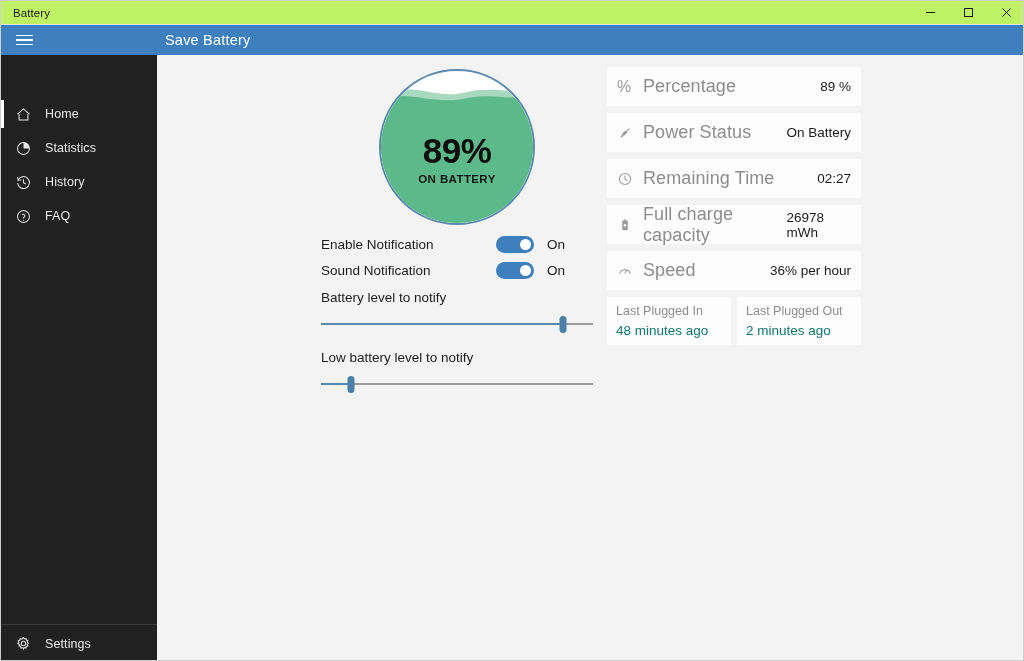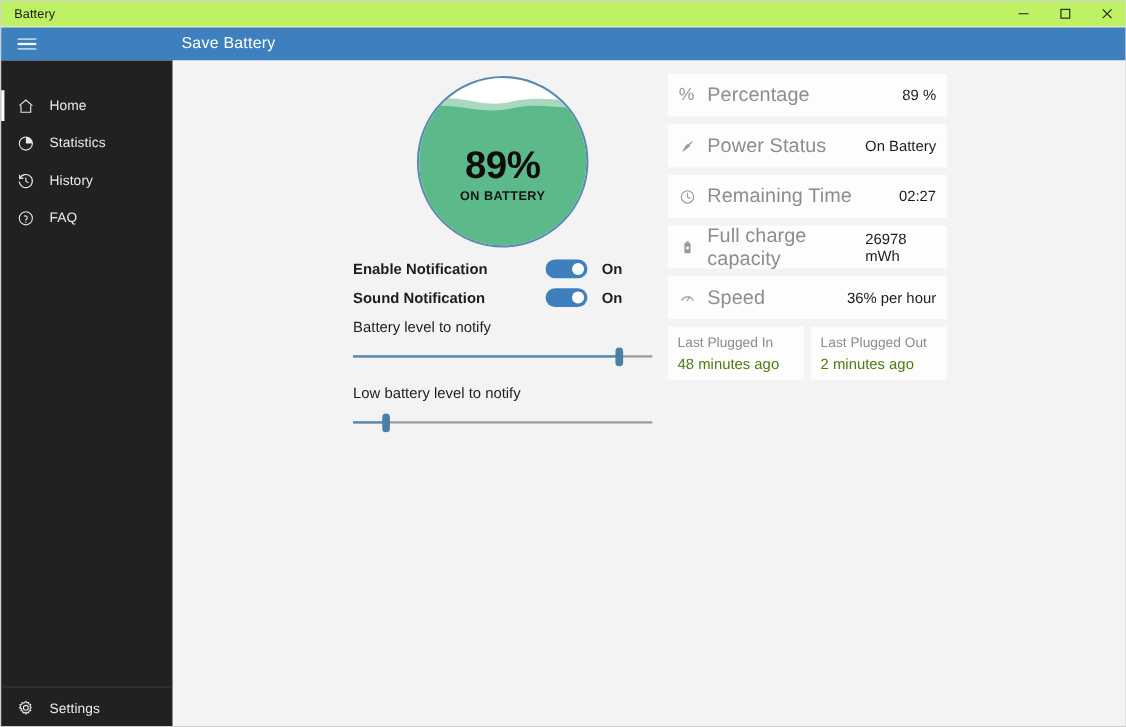--- a/index.html
+++ b/index.html
@@ -59,21 +59,21 @@
     margin-left: 118px; letter-spacing: .2px;
   }
 
   
   .sidebar {
     position: absolute; top: 54px; left: 0;
     width: 156px; height: 607px;
     background: #212121;
     display: flex; flex-direction: column;
   }
-  .nav-list { padding-top: 24px; }
+  .nav-list { padding-top: 2px; margin-top: 40px; }
   .nav-item {
     position: relative;
     height: 34px;
     display: flex; align-items: center;
     padding-left: 0;
   }
   .nav-item.active::before {
     content: ""; position: absolute;
     left: 0; top: 3px;
     width: 3px; height: 28px;
@@ -132,21 +132,20 @@
   }
 
   
   .settings-block {
     position: absolute; left: 164px; top: 176px;
     width: 272px;
   }
   .setting-row {
     display: flex; align-items: center;
     height: 26px;
-    font-weight: bold;
   }
   .setting-label {
     font-size: 13.5px; color: #1d1d1d;
     width: 175px;
   }
   .toggle {
     width: 38px; height: 17px;
     border-radius: 9px;
     background: #3d80bd;
     position: relative;
@@ -221,21 +220,21 @@
   .plug-card {
     background: #fdfdfd;
     width: 124px; height: 48px;
     padding: 6px 9px 0 9px;
   }
   .plug-title {
     font-size: 12.5px; color: #8d8d8d;
     line-height: 1.4;
   }
   .plug-value {
-    font-size: 13.5px; color: #4d7c0f;
+    font-size: 13.5px; color: #0f766e;
     line-height: 1.5;
   }
 </style>
 </head>
 <body>
 
 <div id="app">
 
   <div class="titlebar">
     <div class="titlebar-text">Battery</div>

